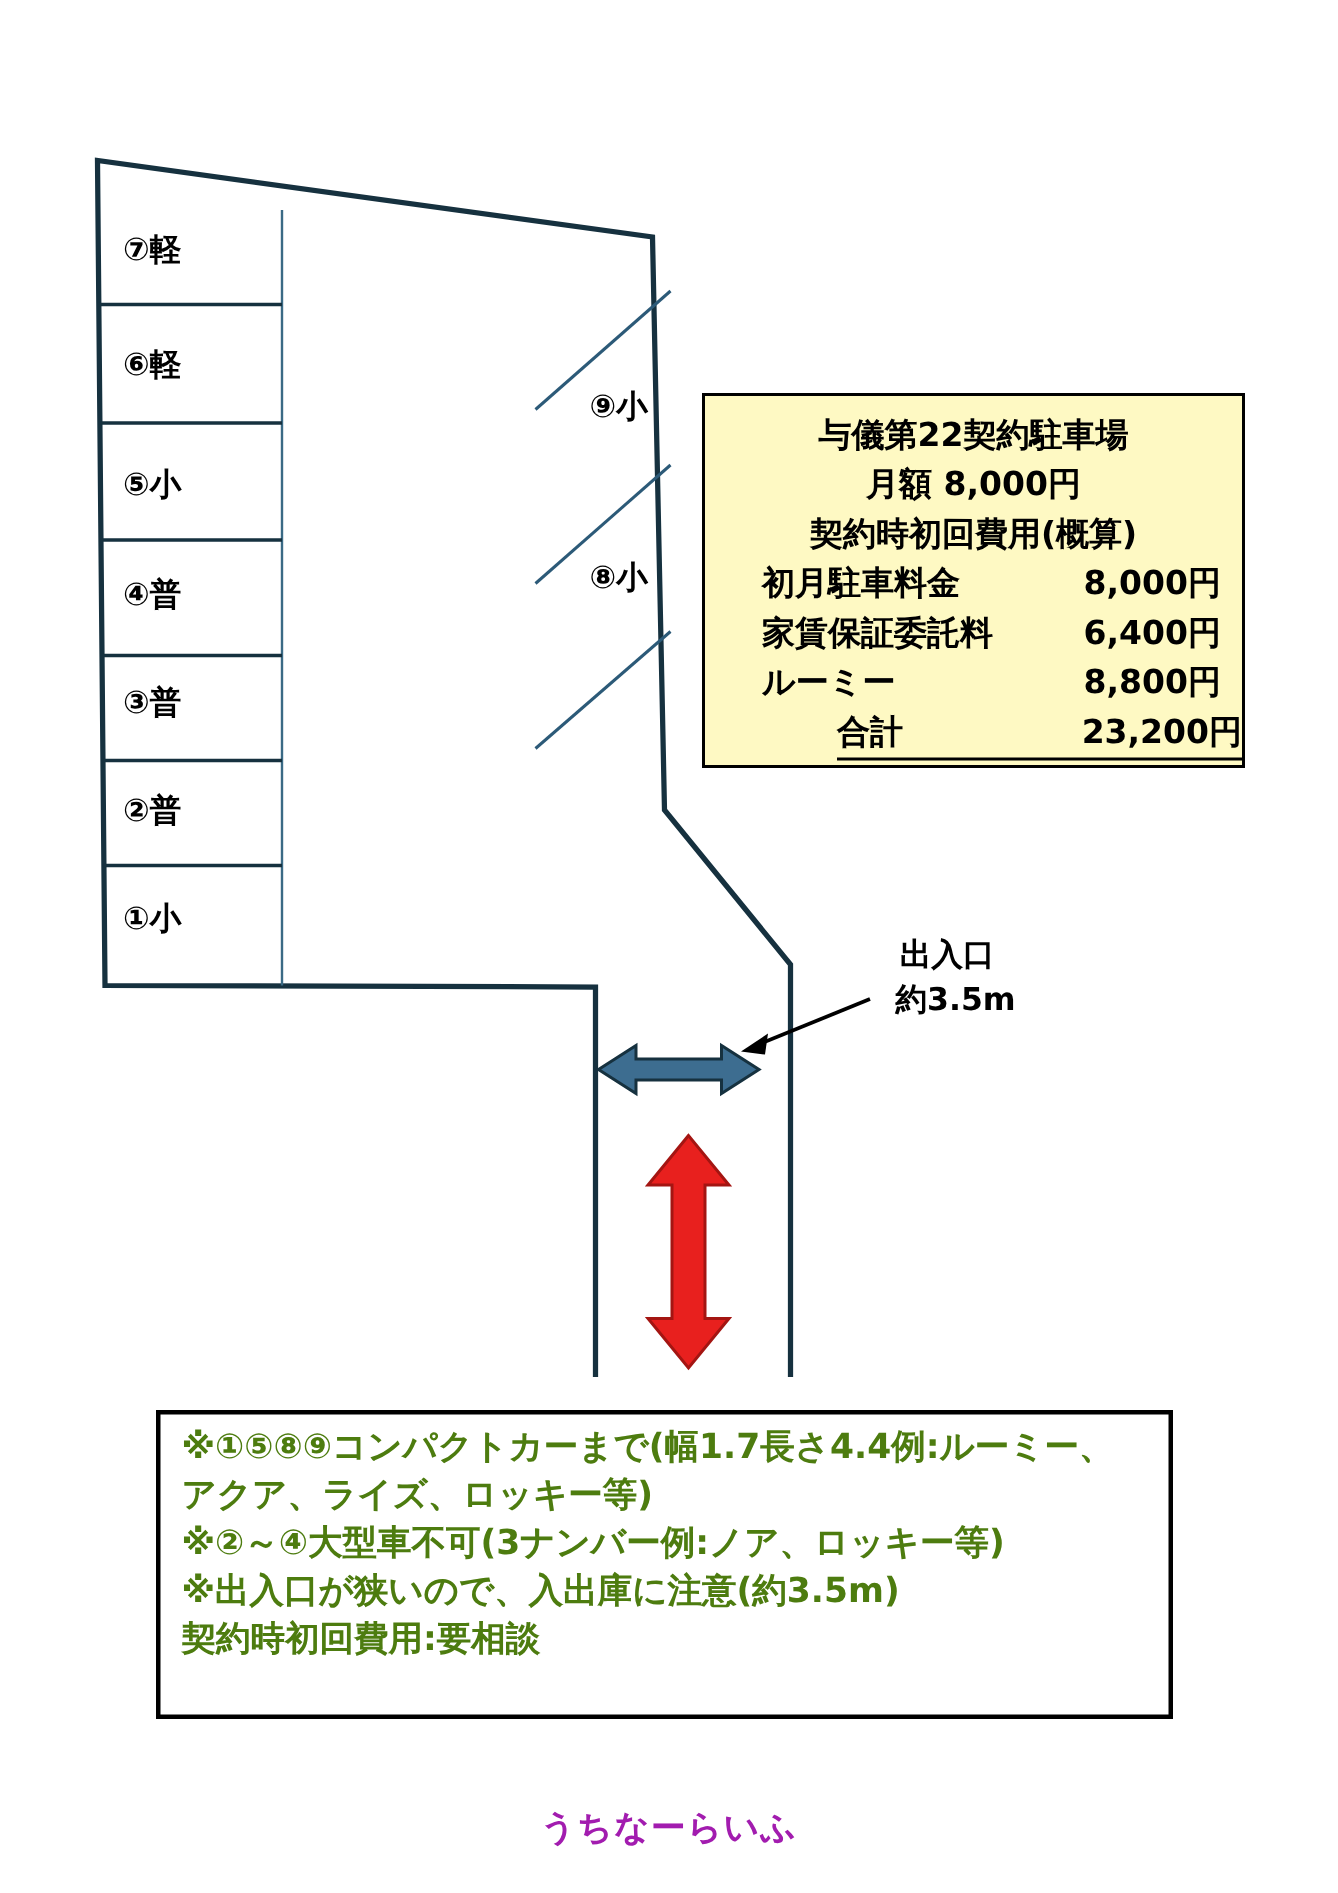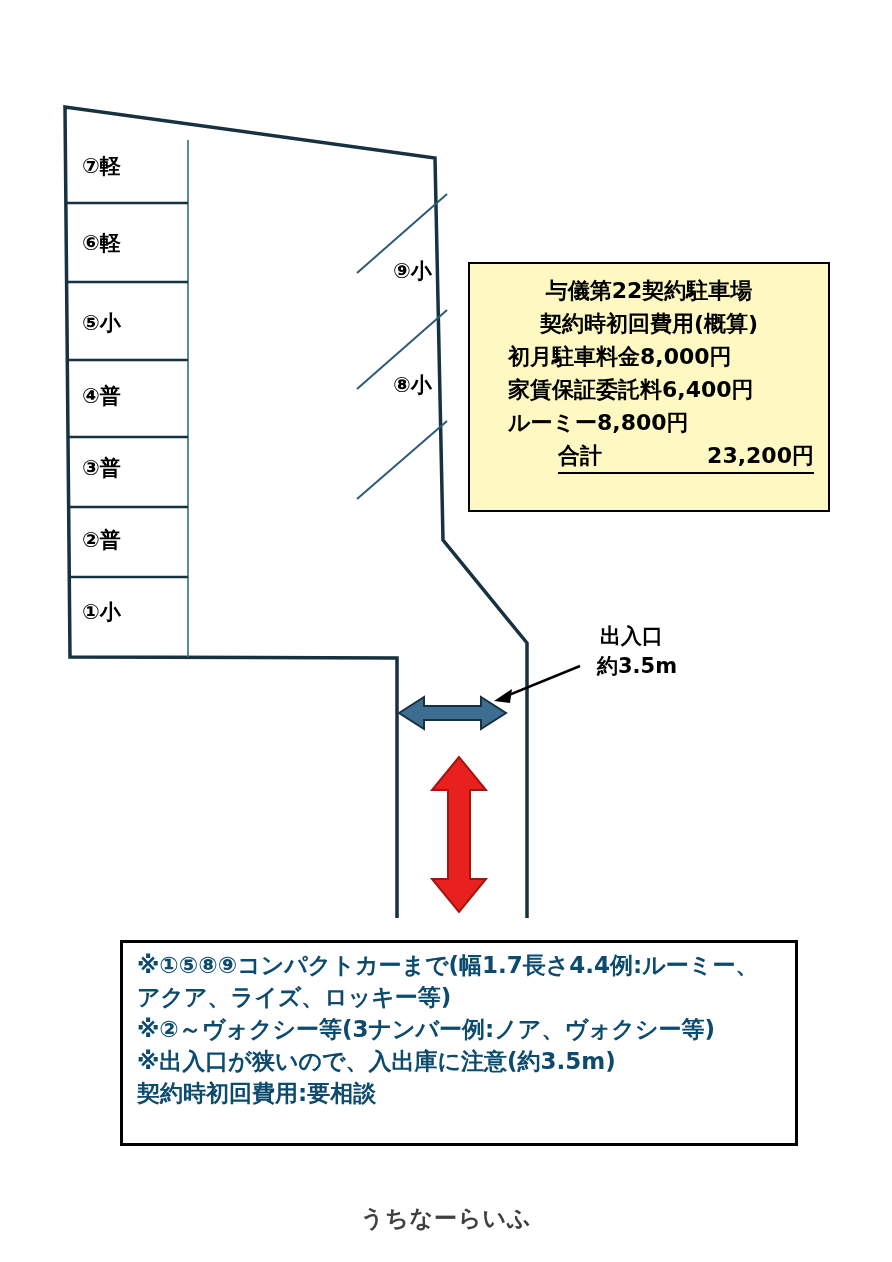--- a/index.html
+++ b/index.html
@@ -35,50 +35,51 @@
     background: #fef9c3;
     padding-top: 10px;
     font-weight: 700;
     font-size: 22px;
     color: #000000;
     line-height: 33px;
   }
   .info-center { text-align: center; }
   .info-row {
     display: flex;
+    justify-content: space-between;
     padding-left: 38px;
     padding-right: 14px;
   }
   .info-total-row {
     display: flex;
     justify-content: space-between;
     margin-left: 88px;
-    margin-right: 14px;
+    margin-right: 0;
     border-bottom: 2px solid #000000;
   }
   .notes-box {
     position: absolute;
-    left: 120px; top: 940px;
+    left: 104px; top: 940px;
     width: 678px; height: 206px;
     border: 3px solid #000000;
     background: #ffffff;
     padding: 6px 14px;
     font-weight: 700;
     font-size: 23px;
-    color: #0c4a6e;
+    color: #4d7c0f;
     line-height: 32px;
   }
   .footer-watermark {
     position: absolute;
     left: 0; top: 1203px;
     width: 892px;
     text-align: center;
     font-size: 23px;
     font-weight: 700;
-    color: #404040;
+    color: #a21caf;
     letter-spacing: 1px;
   }
 </style>
 </head>
 <body>
 
 <div class="page">
 
   <svg class="diagram-svg" viewBox="0 0 892 1262" xmlns="http://www.w3.org/2000/svg">
 
@@ -114,20 +115,21 @@
     <text class="entrance-label-text" x="600" y="643">出入口</text>
     <text class="entrance-label-text" x="597" y="673">約3.5m</text>
 
     <polygon points="399,713 424,697 424,706 481,706 481,697 506,713 481,729 481,720 424,720 424,729" fill="#3d6d90" stroke="#16313f" stroke-width="2" stroke-linejoin="miter"></polygon>
 
     <polygon points="459,757 432,790 448,790 448,879 432,879 459,912 486,879 470,879 470,790 486,790" fill="#e8201e" stroke="#a41512" stroke-width="2" stroke-linejoin="miter"></polygon>
   </svg>
 
   <div class="info-box">
     <div class="info-center">与儀第22契約駐車場</div>
+    <div class="info-center">月額 8,000円</div>
     <div class="info-center">契約時初回費用(概算)</div>
     <div class="info-row">
       <span>初月駐車料金</span>
       <span>8,000円</span>
     </div>
     <div class="info-row">
       <span>家賃保証委託料</span>
       <span>6,400円</span>
     </div>
     <div class="info-row">
@@ -136,20 +138,20 @@
     </div>
     <div class="info-total-row">
       <span>合計</span>
       <span>23,200円</span>
     </div>
   </div>
 
   <div class="notes-box">
     <div>※①⑤⑧⑨コンパクトカーまで(幅1.7長さ4.4例:ルーミー、</div>
     <div>アクア、ライズ、ロッキー等)</div>
-    <div>※②～ヴォクシー等(3ナンバー例:ノア、ヴォクシー等)</div>
+    <div>※②～④大型車不可(3ナンバー例:ノア、ロッキー等)</div>
     <div>※出入口が狭いので、入出庫に注意(約3.5m)</div>
     <div>契約時初回費用:要相談</div>
   </div>
 
   <div class="footer-watermark">うちなーらいふ</div>
 
 </div>
 
 </body></html>

